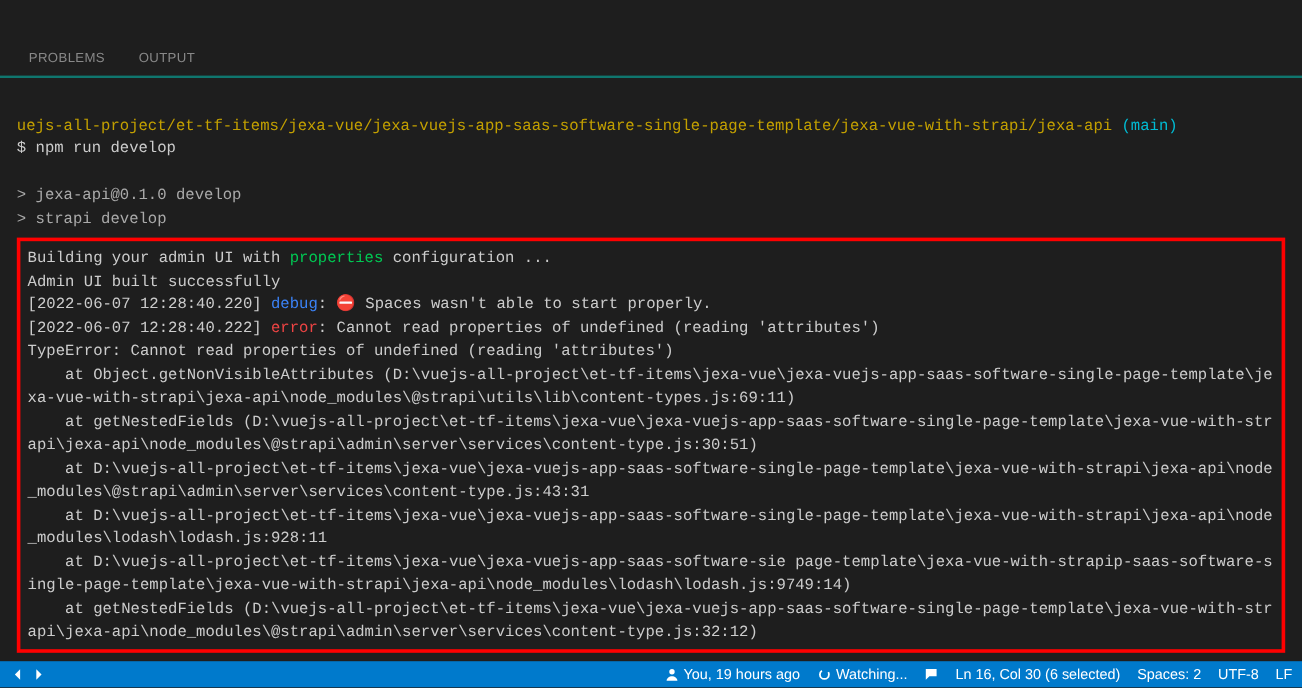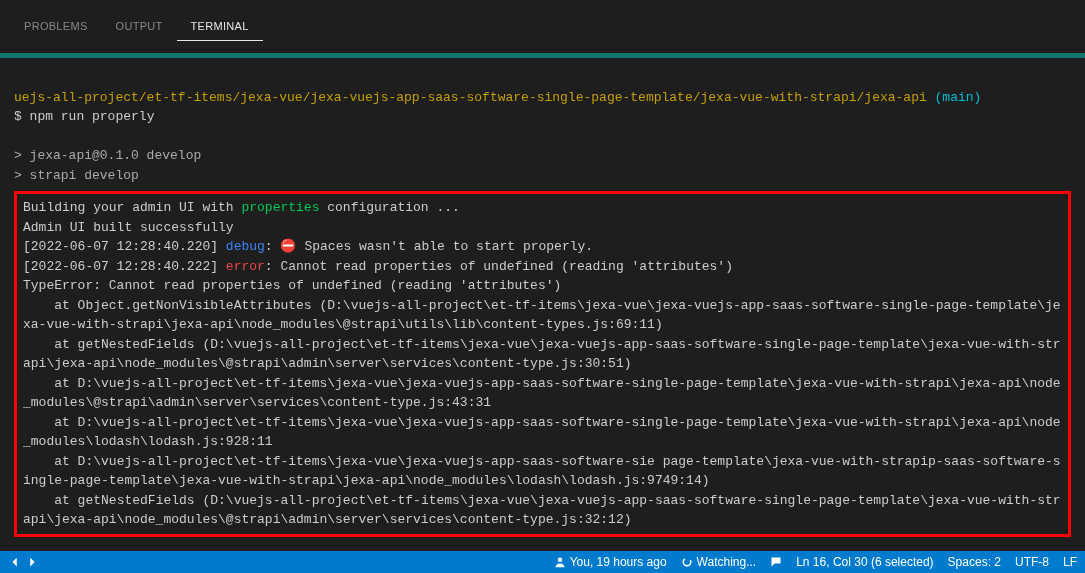--- a/index.html
+++ b/index.html
@@ -10,24 +10,25 @@
   color: #cccccc;
   width: 1085px;
   height: 573px;
   overflow: hidden;
   display: flex;
   flex-direction: column;
 }
 .tabs {
   display: flex;
   gap: 0;
-  padding: 12px 10px;
-  border-bottom: 5px solid #0f766e;
+  padding: 0 10px;
+  border-bottom: 2px solid #0f766e;
   font-family: -apple-system, 'Segoe UI', sans-serif;
   font-size: 11px;
+  margin-top: 35px;
 }
 .tab {
   padding: 8px 14px;
   color: #888;
   cursor: pointer;
   text-transform: uppercase;
   letter-spacing: 0.3px;
 }
 .tab.active {
   color: #e7e7e7;
@@ -69,26 +70,25 @@
 .status-item { display: flex; align-items: center; gap: 4px; cursor: pointer; }
 .icon { display: inline-flex; align-items: center; }
 svg { display: block; }
 </style>
 </head>
 <body>
 
 <div class="tabs">
   <div class="tab">PROBLEMS</div>
   <div class="tab">OUTPUT</div>
-  <div class="tab active">TERMINAL</div>
 </div>
 
 <div class="terminal">
 <span class="path-line">uejs-all-project/et-tf-items/jexa-vue/jexa-vuejs-app-saas-software-single-page-template/jexa-vue-with-strapi/jexa-api</span> <span class="branch">(main)</span>
-<span class="prompt">$ </span><span>npm run properly</span>
+<span class="prompt">$ </span><span>npm run develop</span>
 
 <span class="gray">&gt; jexa-api@0.1.0 develop</span>
 <span class="gray">&gt; strapi develop</span>
 <div class="highlight-box"><span>Building your admin UI with </span><span class="dev-green">properties</span><span> configuration ...</span>
 <span>Admin UI built successfully</span>
 <span>[2022-06-07 12:28:40.220] </span><span class="debug-blue">debug</span><span>: </span><span class="stop-emoji">⛔</span><span> Spaces wasn't able to start properly.</span>
 <span>[2022-06-07 12:28:40.222] </span><span class="error-red">error</span><span>: </span><span>Cannot read properties of undefined (reading 'attributes')</span>
 <span>TypeError: Cannot read properties of undefined (reading 'attributes')</span>
 <span>    at Object.getNonVisibleAttributes (D:\vuejs-all-project\et-tf-items\jexa-vue\jexa-vuejs-app-saas-software-single-page-template\jexa-vue-with-strapi\jexa-api\node_modules\@strapi\utils\lib\content-types.js:69:11)</span>
 <span>    at getNestedFields (D:\vuejs-all-project\et-tf-items\jexa-vue\jexa-vuejs-app-saas-software-single-page-template\jexa-vue-with-strapi\jexa-api\node_modules\@strapi\admin\server\services\content-type.js:30:51)</span>

